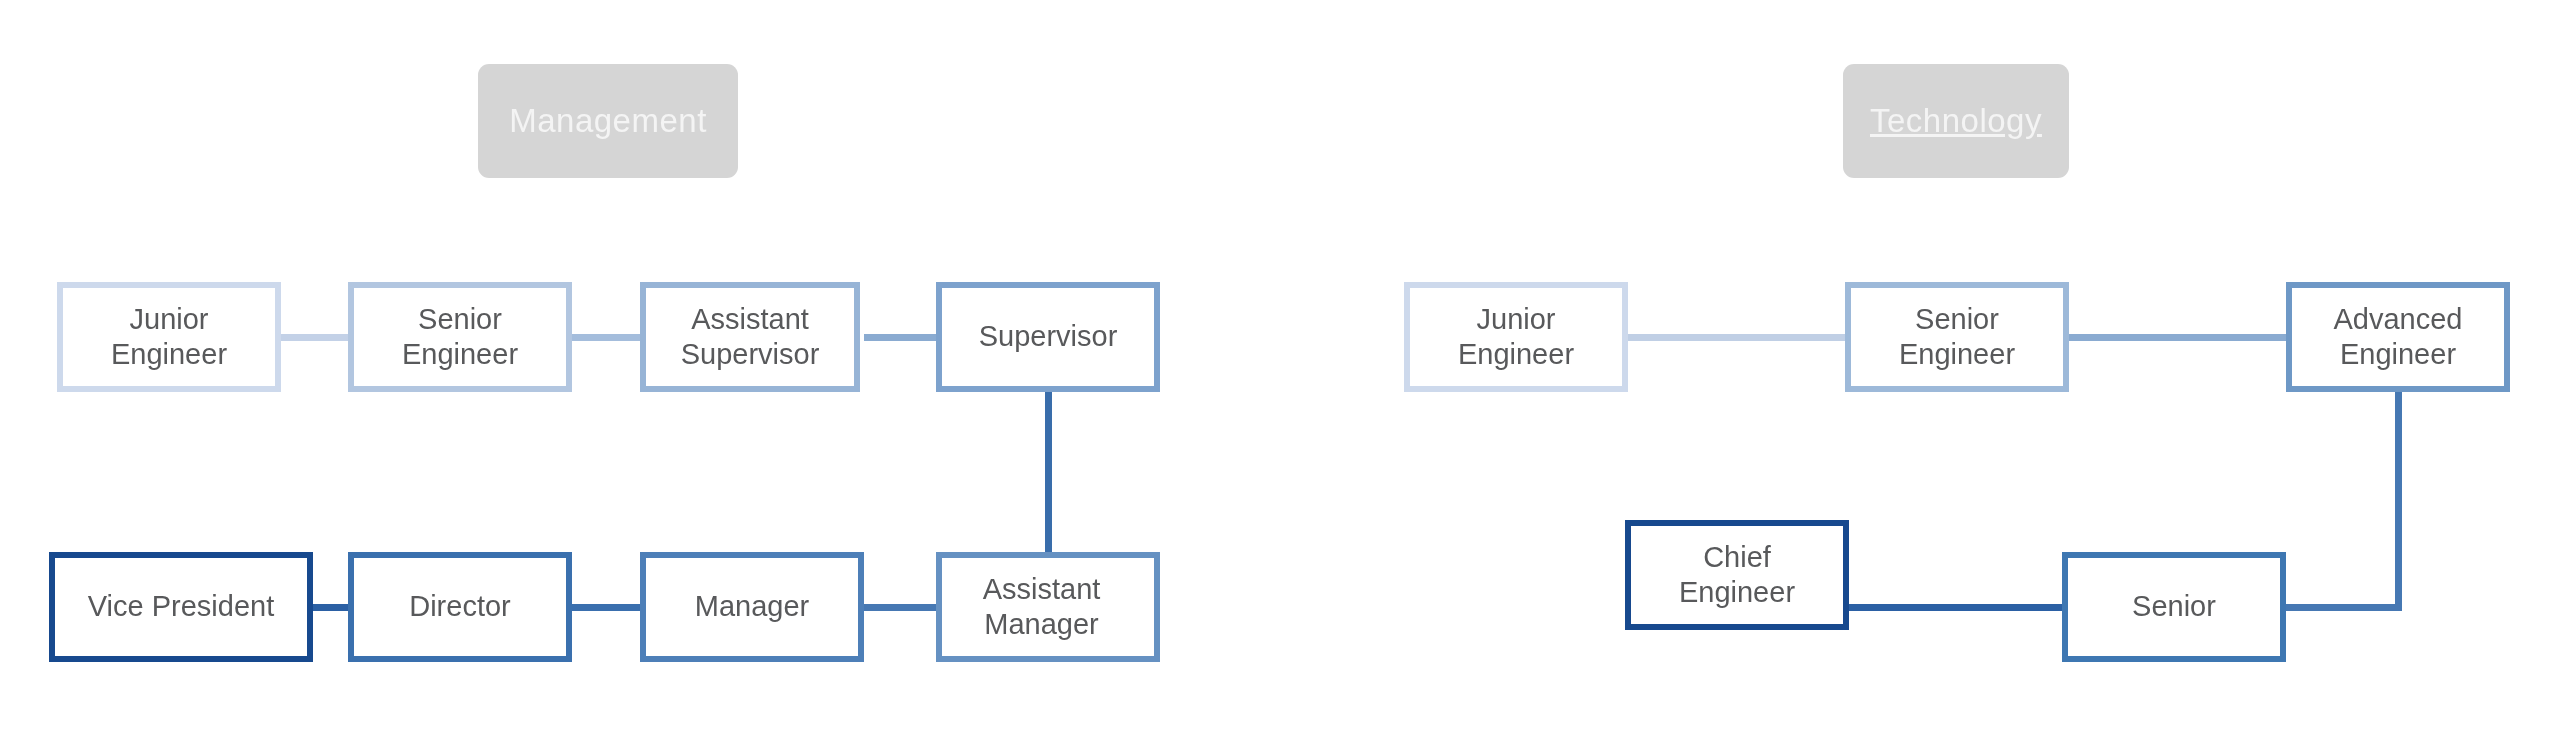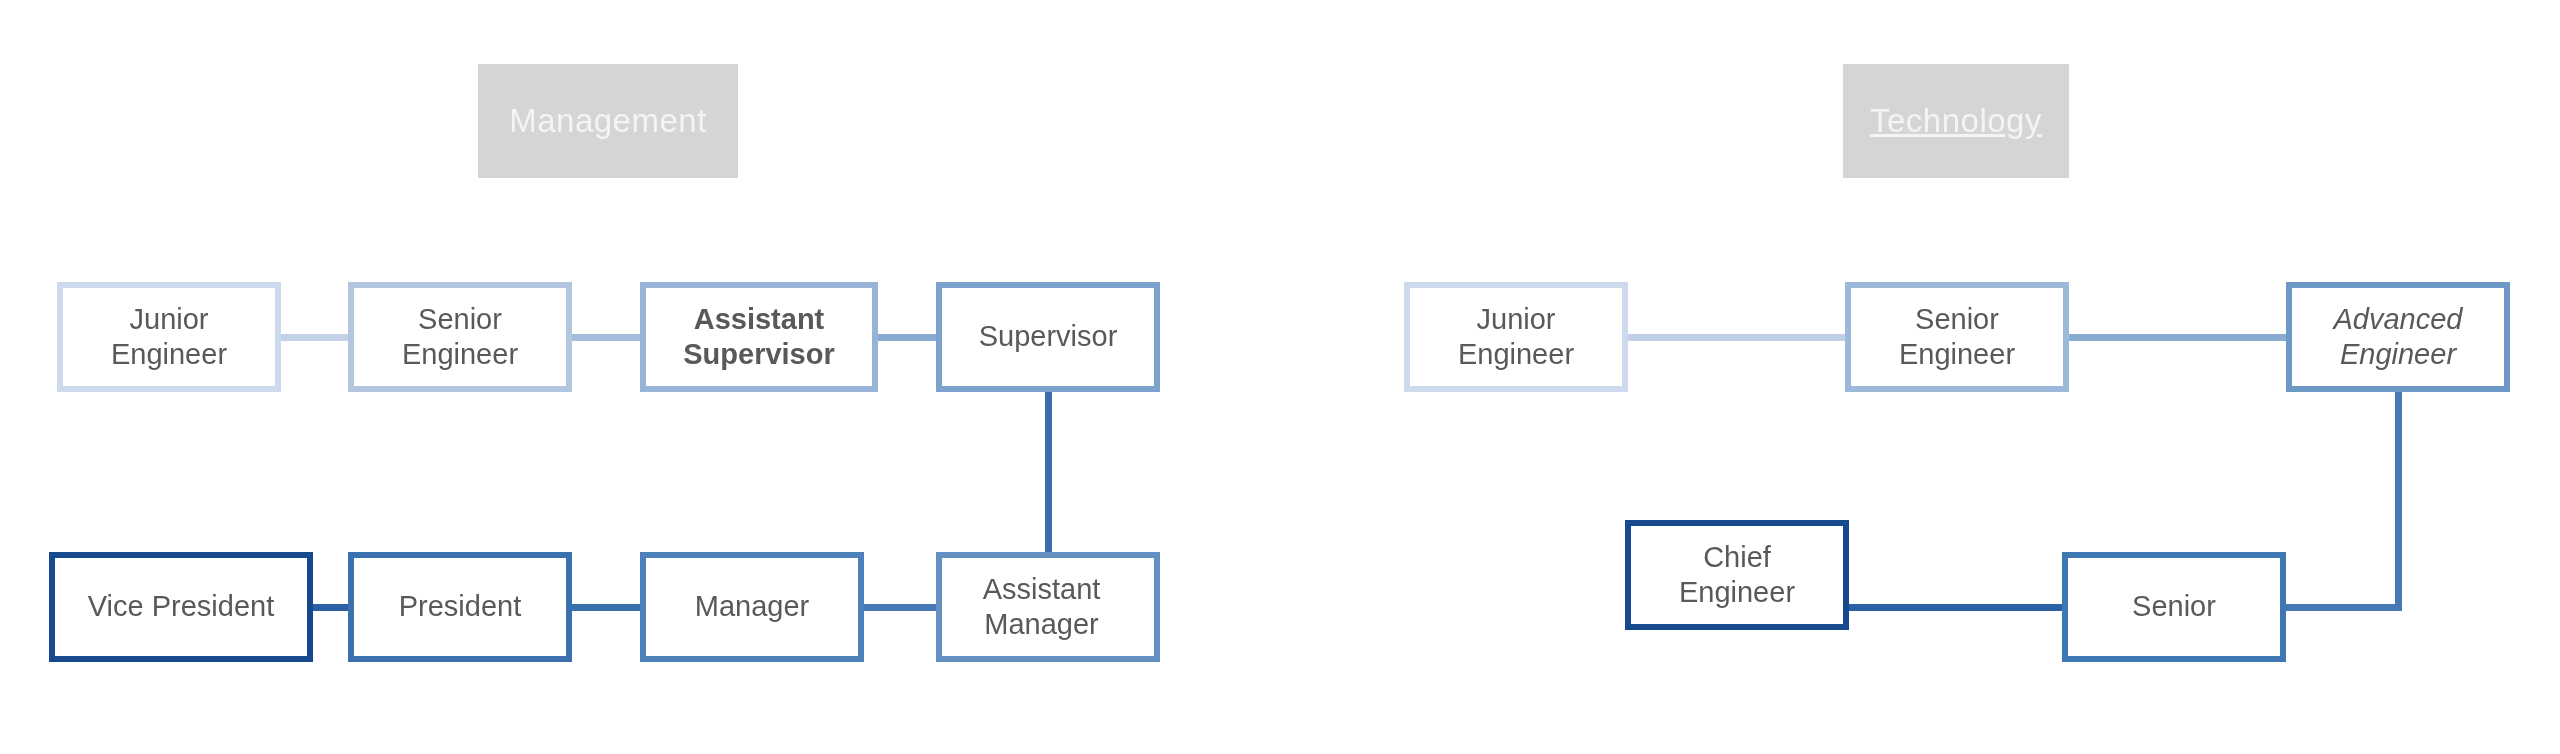--- a/index.html
+++ b/index.html
@@ -13,20 +13,21 @@
   }
   .section-header {
     position: absolute;
     display: flex;
     align-items: center;
     justify-content: center;
     font-size: 33px;
     letter-spacing: 0.5px;
     background: #d5d5d5;
     color: #f4f4f4;
+    border-radius: 11px;
   }
   .node {
     position: absolute;
     height: 110px;
     background: #ffffff;
     border: 6px solid #999;
     box-sizing: border-box;
     display: flex;
     align-items: center;
     justify-content: center;
@@ -57,32 +58,32 @@
   <div class="link h" style="left: 281px; top: 604px; width: 67px; background-color: rgb(43, 96, 164);"></div>
   <div class="link h" style="left: 572px; top: 604px; width: 68px; background-color: rgb(58, 111, 174);"></div>
   <div class="link h" style="left: 864px; top: 604px; width: 72px; background-color: rgb(70, 120, 179);"></div>
 
   <div class="node" style="left: 57px; top: 282px; width: 224px; border-color: rgb(205, 217, 236);">
     <span class="node-label">Junior Engineer</span>
   </div>
   <div class="node" style="left: 348px; top: 282px; width: 224px; border-color: rgb(178, 198, 224);">
     <span class="node-label">Senior Engineer</span>
   </div>
-  <div class="node" style="left: 640px; top: 282px; width: 238px; border-color: rgb(151, 180, 214); font-weight: bold;">
+  <div class="node" style="left: 640px; top: 282px; width: 220px; border-color: rgb(151, 180, 214);">
     <span class="node-label">Assistant Supervisor</span>
   </div>
   <div class="node" style="left: 936px; top: 282px; width: 224px; border-color: rgb(125, 162, 205); justify-content: center;">
     <span class="node-label">Supervisor</span>
   </div>
 
   <div class="node" style="left: 49px; top: 552px; width: 264px; border-color: rgb(23, 73, 142);">
     <span class="node-label">Vice President</span>
   </div>
   <div class="node" style="left: 348px; top: 552px; width: 224px; border-color: rgb(58, 112, 174);">
-    <span class="node-label">President</span>
+    <span class="node-label">Director</span>
   </div>
   <div class="node" style="left: 640px; top: 552px; width: 224px; border-color: rgb(77, 127, 184);">
     <span class="node-label">Manager</span>
   </div>
   <div class="node" style="left: 936px; top: 552px; width: 224px; border-color: rgb(101, 145, 194); padding-left: 7px;">
     <span class="node-label">Assistant Manager</span>
   </div>
 
   <div class="section-header" style="left: 1843px; top: 64px; width: 226px; height: 114px; background-color: rgb(213, 213, 213); color: rgb(244, 244, 244); text-decoration: underline;">Technology</div>
 
@@ -93,21 +94,21 @@
   <div class="link h" style="left: 2286px; top: 604px; width: 116px; background-color: rgb(70, 120, 179);"></div>
 
   <div class="link h" style="left: 1849px; top: 604px; width: 213px; background-color: rgb(43, 96, 164);"></div>
 
   <div class="node" style="left: 1404px; top: 282px; width: 224px; border-color: rgb(205, 217, 236);">
     <span class="node-label">Junior Engineer</span>
   </div>
   <div class="node" style="left: 1845px; top: 282px; width: 224px; border-color: rgb(157, 185, 217);">
     <span class="node-label">Senior Engineer</span>
   </div>
-  <div class="node" style="left: 2286px; top: 282px; width: 224px; border-color: rgb(110, 152, 198); font-style: italic;">
+  <div class="node" style="left: 2286px; top: 282px; width: 224px; border-color: rgb(110, 152, 198);">
     <span class="node-label">Advanced Engineer</span>
   </div>
 
   <div class="node" style="left: 1625px; top: 520px; width: 224px; border-color: rgb(23, 73, 142);">
     <span class="node-label">Chief Engineer</span>
   </div>
   <div class="node" style="left: 2062px; top: 552px; width: 224px; border-color: rgb(62, 119, 178);">
     <span class="node-label">Senior</span>
   </div>
 

